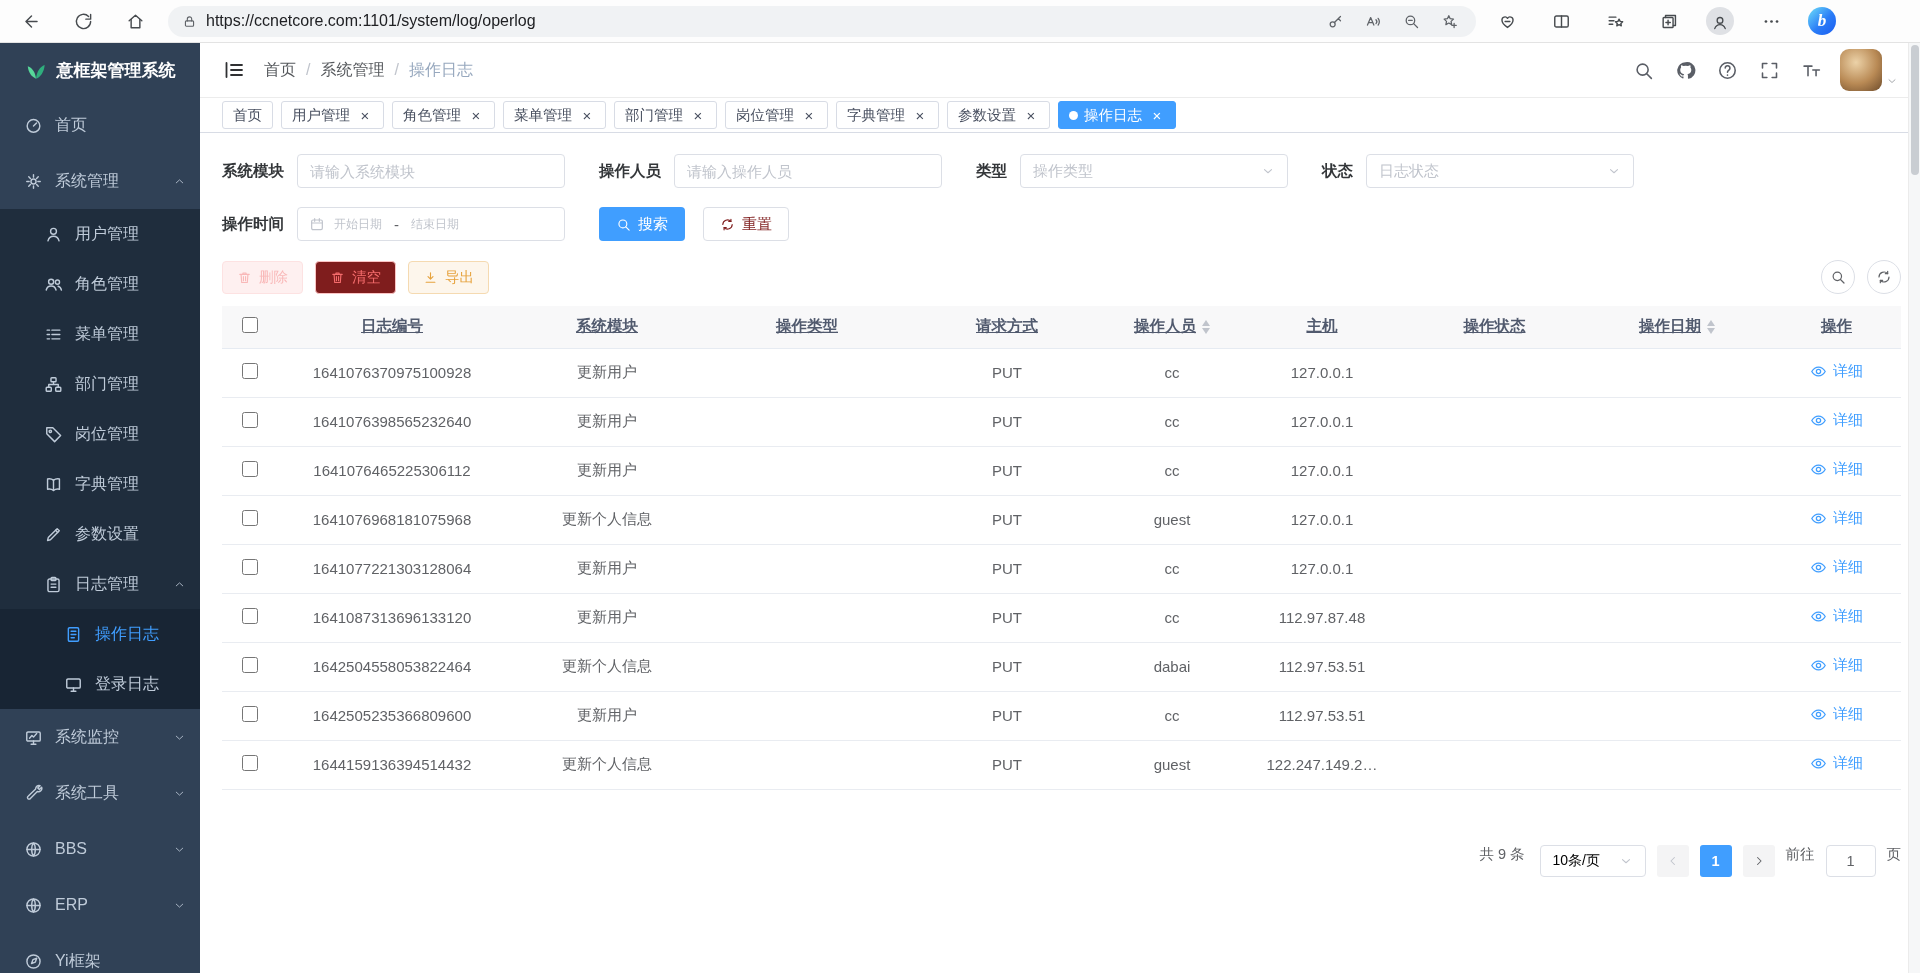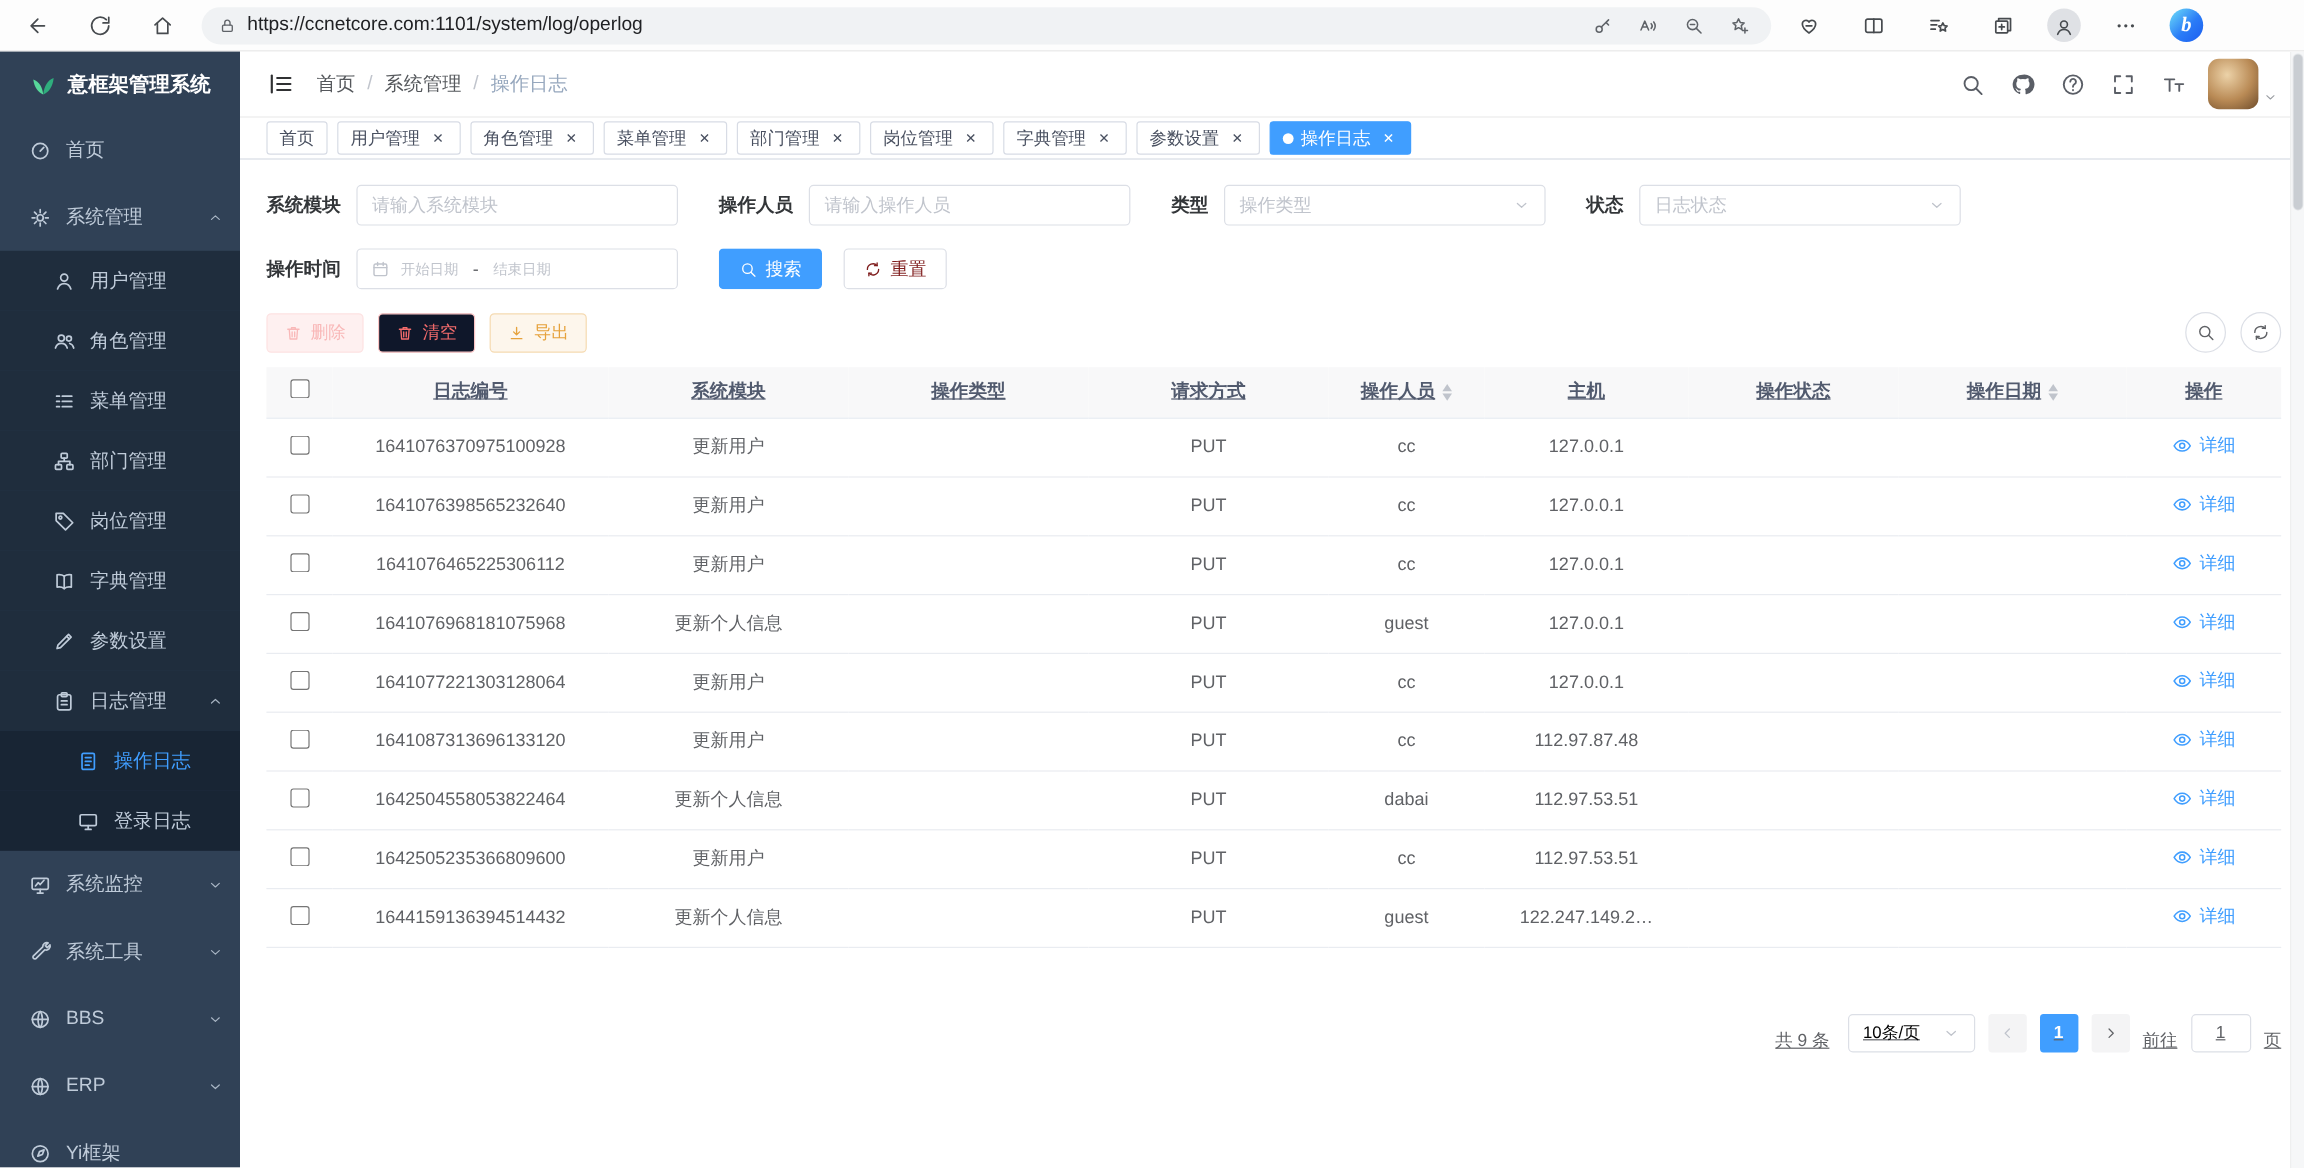--- a/index.html
+++ b/index.html
@@ -101,21 +101,21 @@
   .daterange .sep{color:#606266;margin:0 3px;}
   .btn{display:inline-flex;align-items:center;gap:7px;height:34px;padding:0 16px;border-radius:4px;
     border:1px solid transparent;background:#fff;font-size:15px;cursor:pointer;font-family:inherit;white-space:nowrap;}
   .btn svg{width:15px;height:15px;}
   .btn-primary{background:#409eff;color:#fff;margin-right:18px;}
   .btn-default{border-color:#dcdfe6;color:#7f1d1d;}
 
   .toolbar{display:flex;align-items:center;margin-top:6px;}
   .toolbar .btn{height:33px;font-size:14.5px;margin-right:12px;padding:0 14px;}
   .btn-danger-disabled{background:#fef0f0;border-color:#fde2e2;color:#f9b8b8;cursor:not-allowed;}
-  .btn-danger-plain{background:#0f172a;border-color:#fbc4c4;color:#f56c6c;}
+  .btn-danger-plain{background:#7f1d1d;border-color:#fbc4c4;color:#f56c6c;}
   .btn-warning-plain{background:#fdf6ec;border-color:#f5dab1;color:#e6a23c;}
   .toolbar-right{margin-left:auto;display:flex;gap:12px;}
   .circle-btn{width:34px;height:34px;border-radius:50%;border:1px solid #dcdfe6;background:#fff;
     color:#606266;display:flex;align-items:center;justify-content:center;cursor:pointer;}
   .circle-btn svg{width:16px;height:16px;}
 
   
   .log-table{width:100%;border-collapse:collapse;margin-top:12px;table-layout:fixed;}
   .log-table th{background:#f8f8f9;color:#515a6e;font-size:15.5px;font-weight:bold;height:42px;
     text-align:center;border-bottom:1px solid #e6ebf2;}
@@ -123,22 +123,22 @@
     white-space:nowrap;overflow:hidden;text-overflow:ellipsis;}
   .th-wrap{display:inline-flex;align-items:center;text-decoration:underline;}
   .sort{display:inline-flex;flex-direction:column;gap:2px;margin-left:6px;cursor:pointer;}
   .sort .c-up{width:0;height:0;border:4.5px solid transparent;border-top:none;border-bottom:6px solid #c0c4cc;}
   .sort .c-down{width:0;height:0;border:4.5px solid transparent;border-bottom:none;border-top:6px solid #c0c4cc;}
   input[type=checkbox]{width:16px;height:16px;accent-color:#409eff;cursor:pointer;}
   .detail-link{color:#409eff;display:inline-flex;align-items:center;gap:6px;cursor:pointer;font-size:15px;}
   .detail-link svg{width:17px;height:17px;}
 
   
-  .pagination{margin-top:55px;display:flex;align-items:flex-end;justify-content:flex-end;gap:11px;
-    font-size:14.5px;color:#606266;text-decoration:underline;}
+  .pagination{margin-top:55px;display:flex;align-items:flex-start;justify-content:flex-end;gap:11px;
+    font-size:14.5px;color:#606266;}
   .pg-total{margin-right:4px;}
   .pg-size{width:106px;height:32px;font-size:14px;}
   .pg-size .ph{color:#000000;}
   .pg-btn{min-width:32px;height:32px;border:none;background:#f4f4f5;border-radius:3px;color:#606266;
     display:flex;align-items:center;justify-content:center;cursor:pointer;}
   .pg-btn svg{width:14px;height:14px;}
   .pg-btn.prev{color:#c0c4cc;}
   .pg-btn.page{background:#409eff;color:#fff;font-weight:bold;font-size:14.5px;font-family:inherit;}
   .pg-input{width:50px;height:32px;border:1px solid #dcdfe6;border-radius:4px;text-align:center;
     font-size:14.5px;color:#606266;outline:none;font-family:inherit;}

